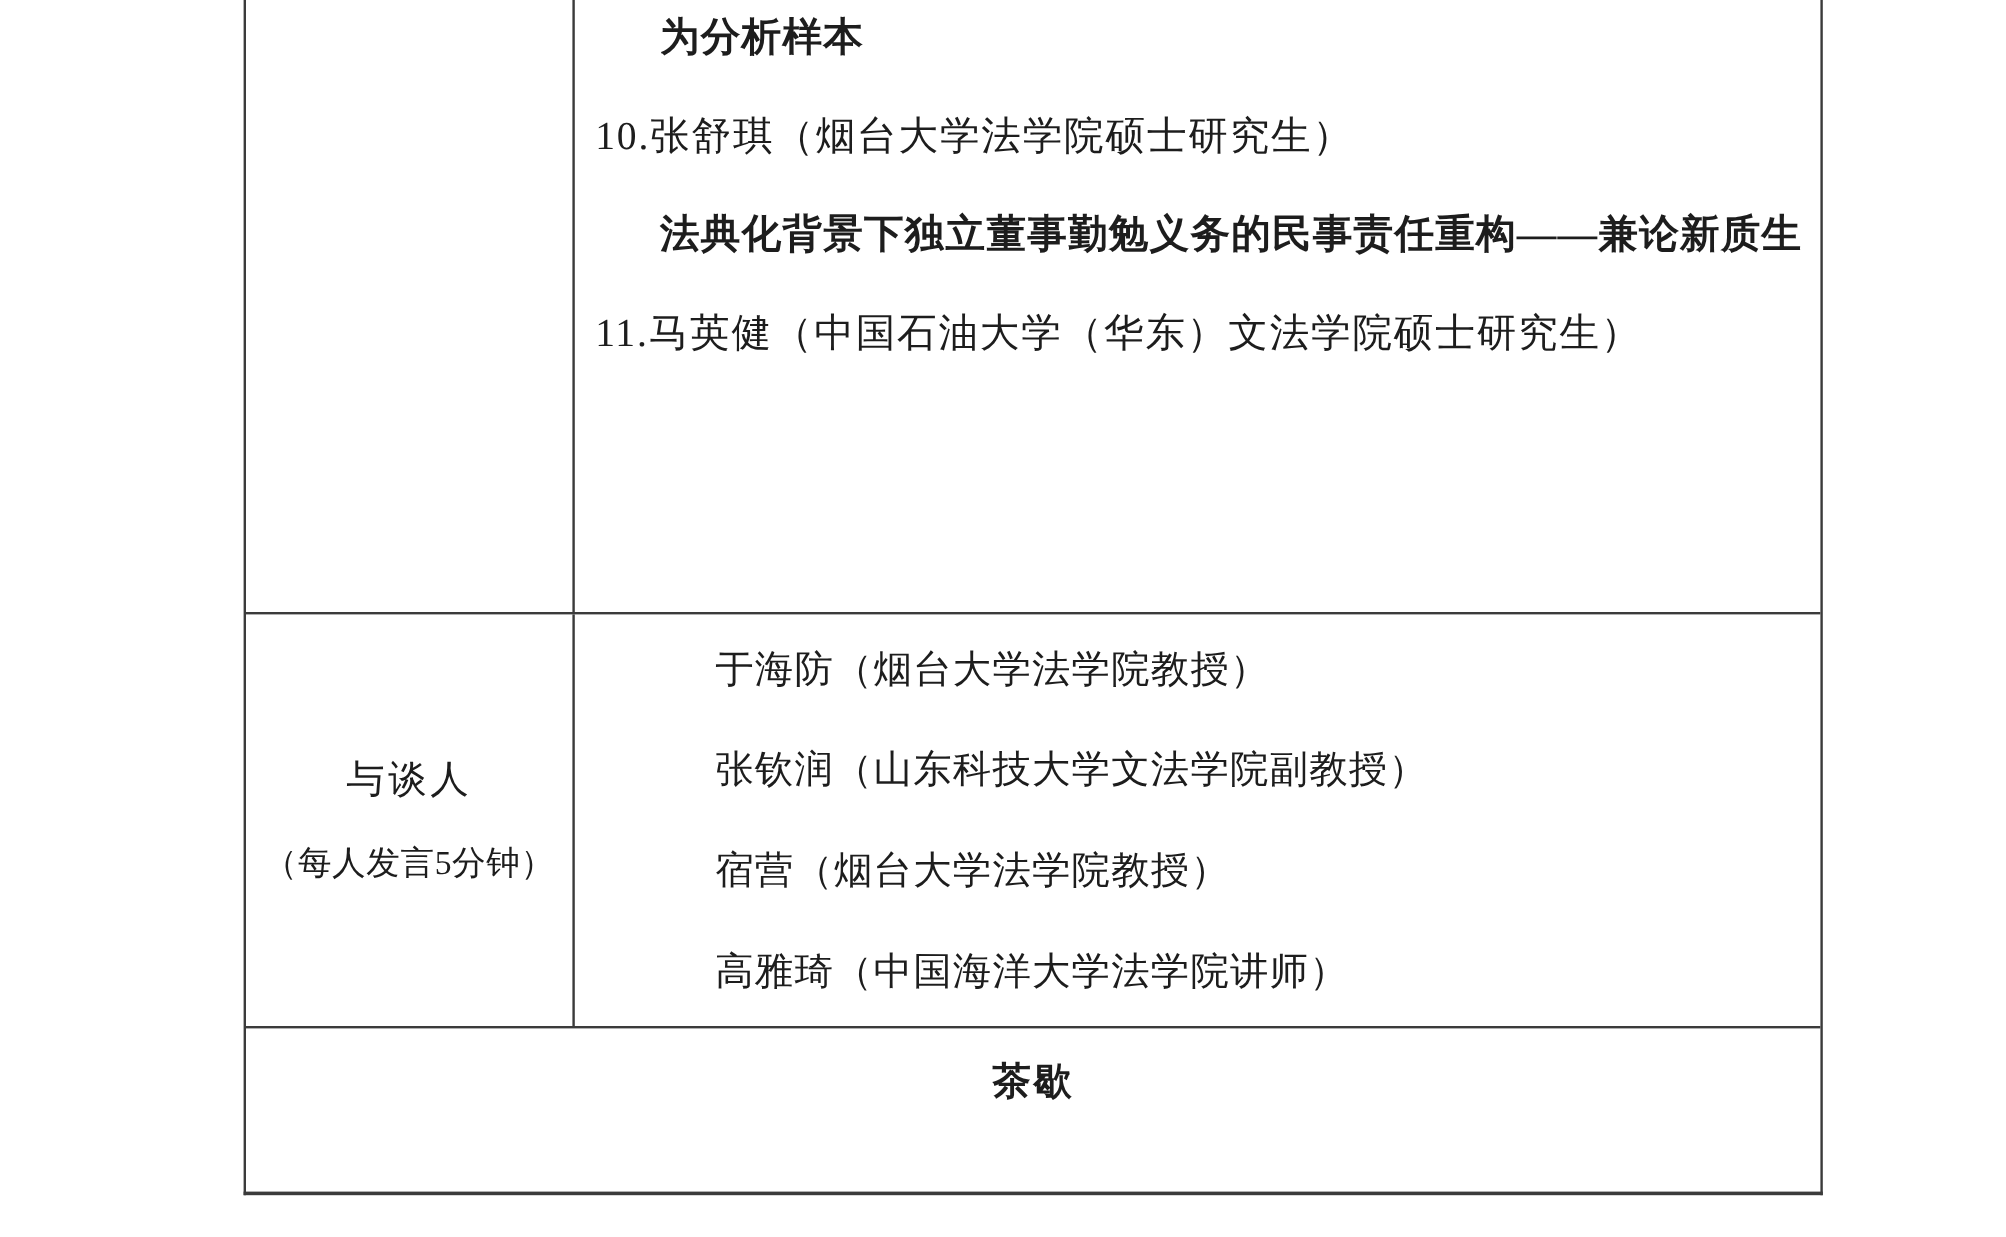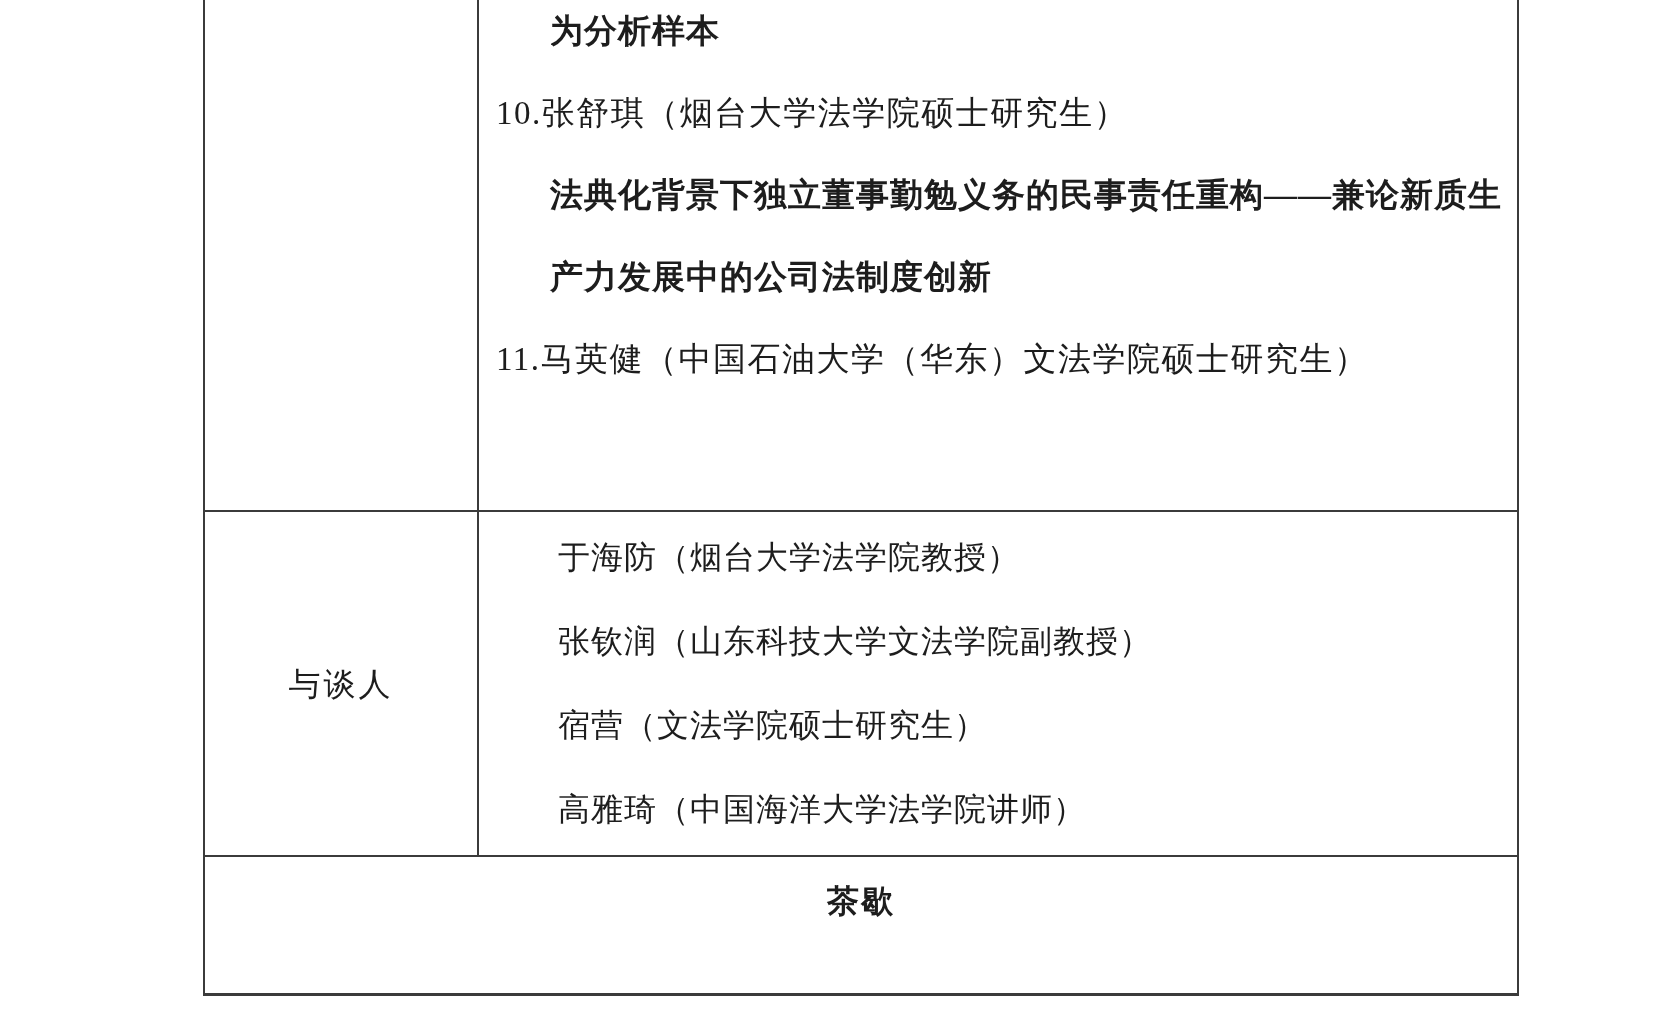--- a/index.html
+++ b/index.html
@@ -72,21 +72,21 @@
   }
   .tline.first{margin-top:-10px;}
   .indent-num{padding-left:17px;}
   .indent-title{padding-left:71px;}
   .bold{font-weight:700;font-size:33px;letter-spacing:1px;}
   .names-cell{justify-content:center;}
   .nline{
     height:84px;
     display:flex;
     align-items:center;
-    padding-left:79px;
+    padding-left:117px;
     font-size:32px;
     letter-spacing:1px;
     white-space:nowrap;
   }
   .label-line1{
     font-size:32px;
     letter-spacing:3px;
     line-height:40px;
   }
   .label-line2{
@@ -116,33 +116,33 @@
 
 <div class="page">
   <div class="agenda-table">
 
     <div class="row row-presentations">
       <div class="label-cell"></div>
       <div class="content-cell">
         <div class="tline bold indent-title first">为分析样本</div>
         <div class="tline indent-num">10.张舒琪（烟台大学法学院硕士研究生）</div>
         <div class="tline bold indent-title">法典化背景下独立董事勤勉义务的民事责任重构——兼论新质生</div>
-        <div class="tline bold indent-title">产力发展中的公司法制度创新</div>
         <div class="tline indent-num">11.马英健（中国石油大学（华东）文法学院硕士研究生）</div>
       </div>
     </div>
 
     <div class="row row-discussants">
       <div class="label-cell">
         <div class="label-line1">与谈人</div>
+        <div class="label-line2">（每人发言5分钟）</div>
       </div>
       <div class="content-cell names-cell">
         <div class="nline">于海防（烟台大学法学院教授）</div>
         <div class="nline">张钦润（山东科技大学文法学院副教授）</div>
-        <div class="nline">宿营（文法学院硕士研究生）</div>
+        <div class="nline">宿营（烟台大学法学院教授）</div>
         <div class="nline">高雅琦（中国海洋大学法学院讲师）</div>
       </div>
     </div>
 
     <div class="row row-break">
       <div class="break-title">茶歇</div>
     </div>
 
   </div>
 </div>

